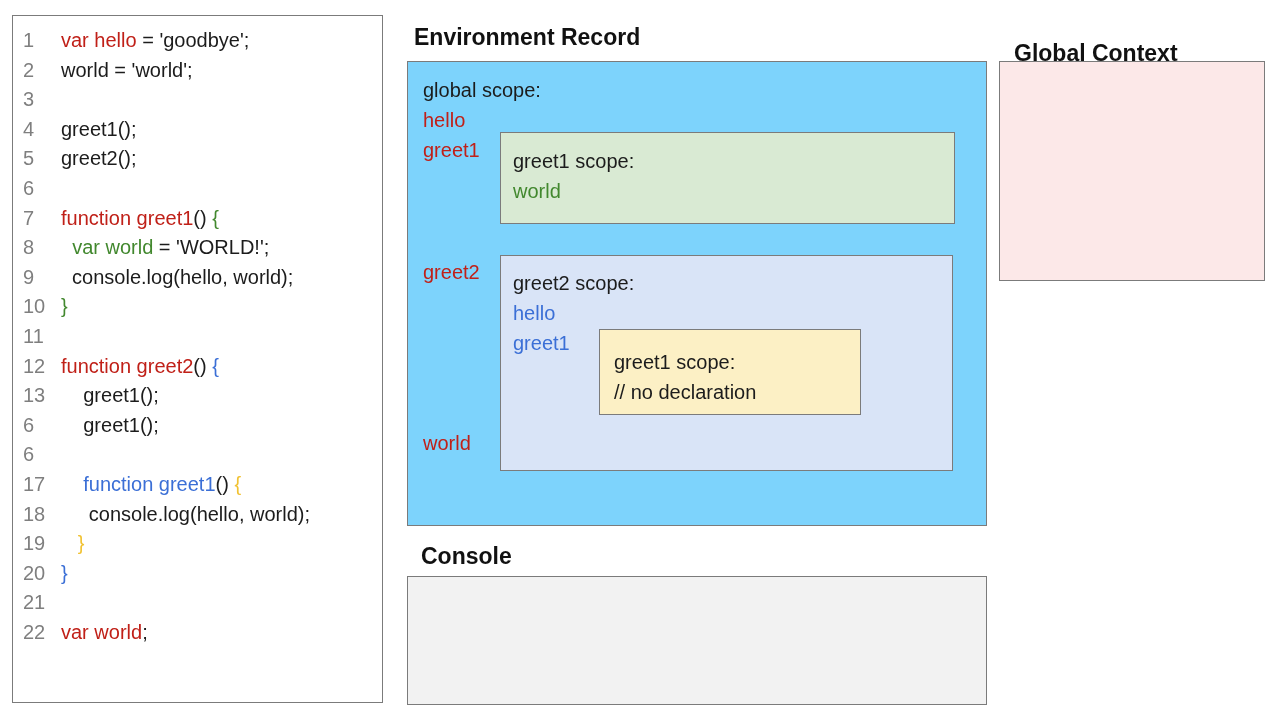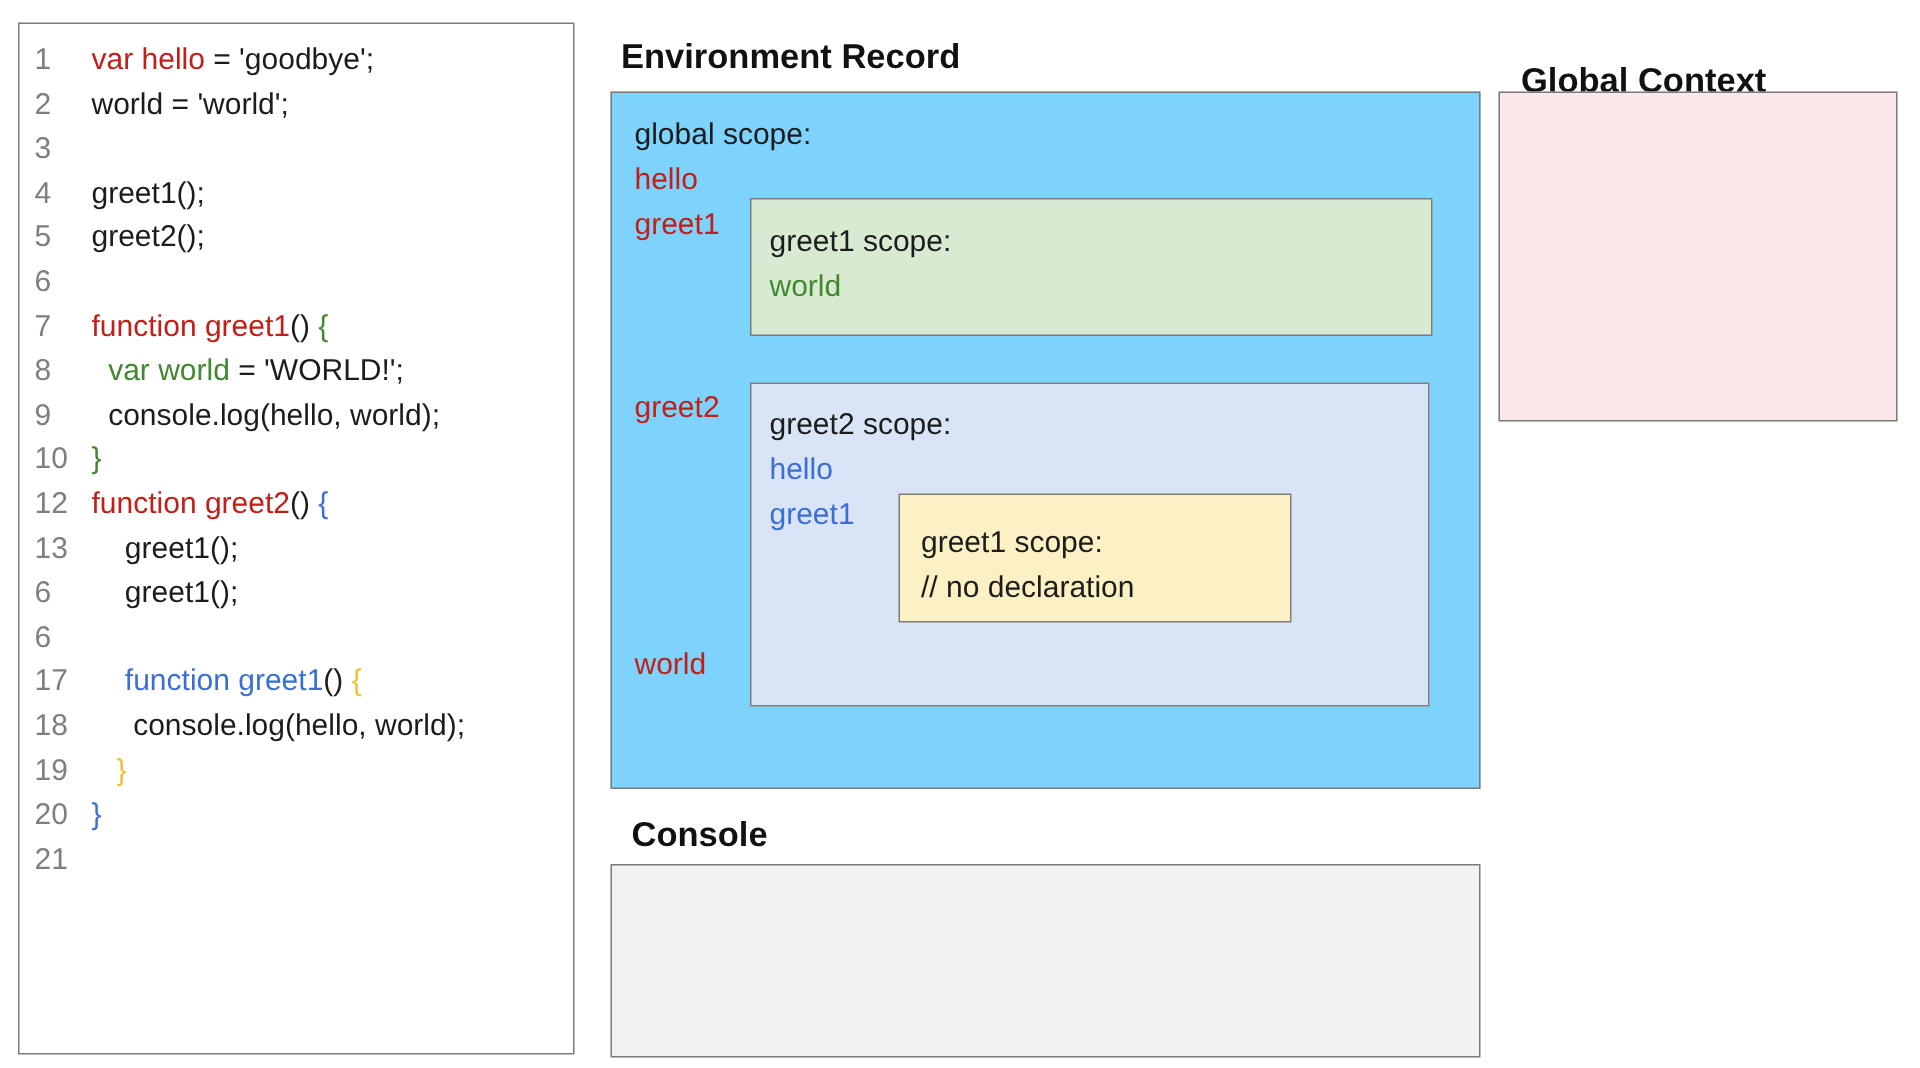--- a/index.html
+++ b/index.html
@@ -63,29 +63,31 @@
       <div class="code-line"><span class="ln">1</span><span class="code"><span class="c-red">var hello</span><span class="c-ink"> = 'goodbye';</span></span></div>
       <div class="code-line"><span class="ln">2</span><span class="code"><span class="c-ink">world = 'world';</span></span></div>
       <div class="code-line"><span class="ln">3</span><span class="code"></span></div>
       <div class="code-line"><span class="ln">4</span><span class="code"><span class="c-ink">greet1();</span></span></div>
       <div class="code-line"><span class="ln">5</span><span class="code"><span class="c-ink">greet2();</span></span></div>
       <div class="code-line"><span class="ln">6</span><span class="code"></span></div>
       <div class="code-line"><span class="ln">7</span><span class="code"><span class="c-red">function greet1</span><span class="c-ink">() </span><span class="c-green">{</span></span></div>
       <div class="code-line"><span class="ln">8</span><span class="code"><span class="c-ink">  </span><span class="c-green">var world</span><span class="c-ink"> = 'WORLD!';</span></span></div>
       <div class="code-line"><span class="ln">9</span><span class="code"><span class="c-ink">  console.log(hello, world);</span></span></div>
       <div class="code-line"><span class="ln">10</span><span class="code"><span class="c-green">}</span></span></div>
+      <div class="code-line"><span class="ln">11</span><span class="code"></span></div>
       <div class="code-line"><span class="ln">12</span><span class="code"><span class="c-red">function greet2</span><span class="c-ink">() </span><span class="c-blue">{</span></span></div>
       <div class="code-line"><span class="ln">13</span><span class="code"><span class="c-ink">    greet1();</span></span></div>
       <div class="code-line"><span class="ln">6</span><span class="code"><span class="c-ink">    greet1();</span></span></div>
       <div class="code-line"><span class="ln">6</span><span class="code"></span></div>
       <div class="code-line"><span class="ln">17</span><span class="code"><span class="c-ink">    </span><span class="c-blue">function greet1</span><span class="c-ink">() </span><span class="c-yellow">{</span></span></div>
       <div class="code-line"><span class="ln">18</span><span class="code"><span class="c-ink">     console.log(hello, world);</span></span></div>
       <div class="code-line"><span class="ln">19</span><span class="code"><span class="c-ink">   </span><span class="c-yellow">}</span></span></div>
       <div class="code-line"><span class="ln">20</span><span class="code"><span class="c-blue">}</span></span></div>
       <div class="code-line"><span class="ln">21</span><span class="code"></span></div>
+      <div class="code-line"><span class="ln">22</span><span class="code"><span class="c-red">var world</span><span class="c-ink">;</span></span></div>
     </div>
 </div>
 
 <div class="title" style="left:414px;top:24px;">Environment Record</div>
 
 <div id="er-box" class="box">
   <div id="er-global-stack" class="scope-text">
     <div class="c-ink">global scope:</div>
     <div class="c-red">hello</div>
     <div class="c-red">greet1</div>

